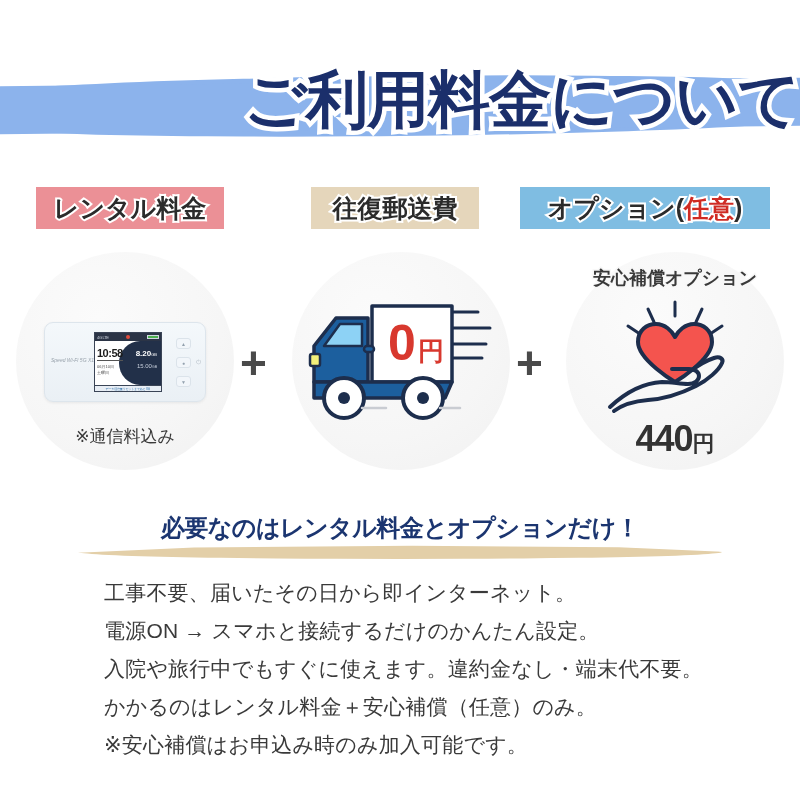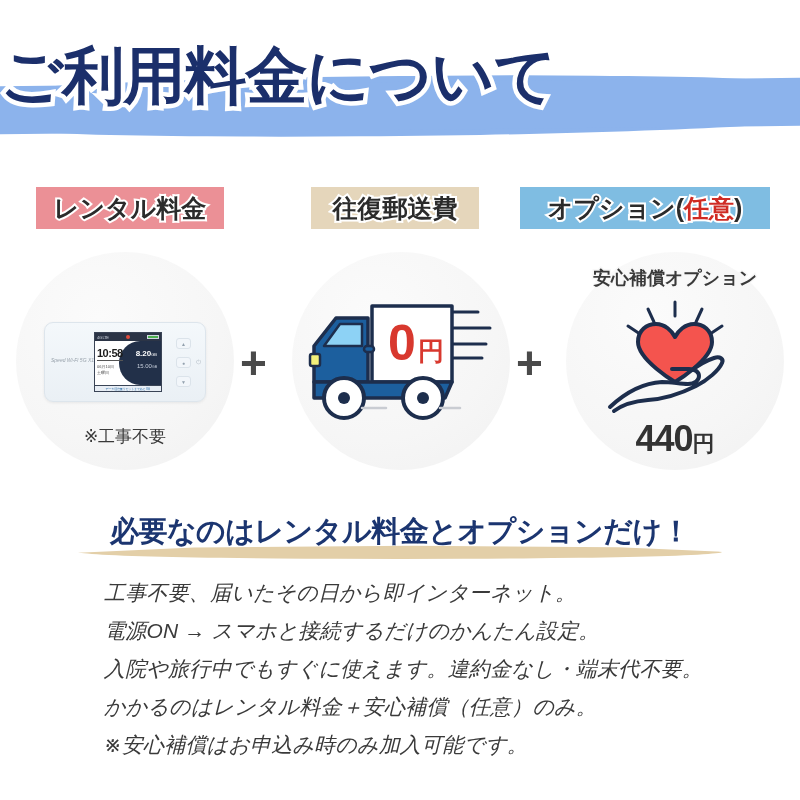--- a/index.html
+++ b/index.html
@@ -20,22 +20,22 @@
     background:#8cb3ec;
     border-radius:50% / 14px;
     transform:rotate(-0.6deg);
   }
   .banner-fill {
     position:absolute; left:-10px; top:82px; width:820px; height:48px;
     background:#8cb3ec;
     transform:rotate(-0.6deg);
   }
   .header-title {
-    position:absolute; left:0; top:34px; width:800px;
-    text-align:left;
+    position:absolute; left:0; top:58px; width:800px;
+    text-align:right;
     font-size:62px;
     font-weight:bold;
     letter-spacing:-1px;
     color:#1b2f6b;
     -webkit-text-stroke:9px #ffffff;
     paint-order:stroke fill;
     white-space:nowrap;
   }
 
   
@@ -165,29 +165,29 @@
   
   .underline-stroke {
     position:absolute; left:78px; top:545px; width:644px; height:14px;
     background:#e3cfa8;
     border-radius:50% / 50%;
     clip-path:polygon(0% 55%, 18% 18%, 52% 5%, 84% 16%, 100% 48%, 100% 100%, 0% 100%);
   }
   .lead-line {
     position:absolute; left:0; top:512px; width:800px;
     text-align:center;
-    font-size:29px; font-weight:bold; color:#1b3570;
+    font-size:24px; font-weight:bold; color:#1b3570;
     letter-spacing:-.5px; white-space:nowrap;
   }
   .body-text {
     position:absolute; left:104px; top:582px; width:620px;
   }
   .body-text p {
     font-size:21px; color:#3a3a3a; line-height:1.0;
-    margin-bottom:17px; white-space:nowrap; letter-spacing:.2px;font-style:italic;
+    margin-bottom:17px; white-space:nowrap; letter-spacing:.2px;
   }
 </style>
 </head>
 <body>
 
 <div class="header-wrap">
   <div class="banner"></div>
   <div class="banner-fill"></div>
   <div class="header-title">ご利用料金について</div>
 </div>
@@ -227,21 +227,21 @@
       <span>データ通信量リセットまであと 8日</span>
     </div>
   </div>
 
   <div class="dbtn dbtn-1">▲</div>
   <div class="dbtn dbtn-2">●</div>
   <div class="dbtn dbtn-3">▼</div>
   <div class="dpower">⏻</div>
 </div>
 
-<div class="caption-device">※工事不要</div>
+<div class="caption-device">※通信料込み</div>
 
 <div class="plus plus-1">+</div>
 
 <div class="circle circle-2"></div>
 
 <svg class="truck-svg" width="200" height="145" viewBox="0 0 200 145">
 
   <g stroke="#1d2e4d" stroke-width="3" stroke-linecap="round">
     <line x1="122" y1="22" x2="178" y2="22"></line>
     <line x1="136" y1="38" x2="190" y2="38"></line>

